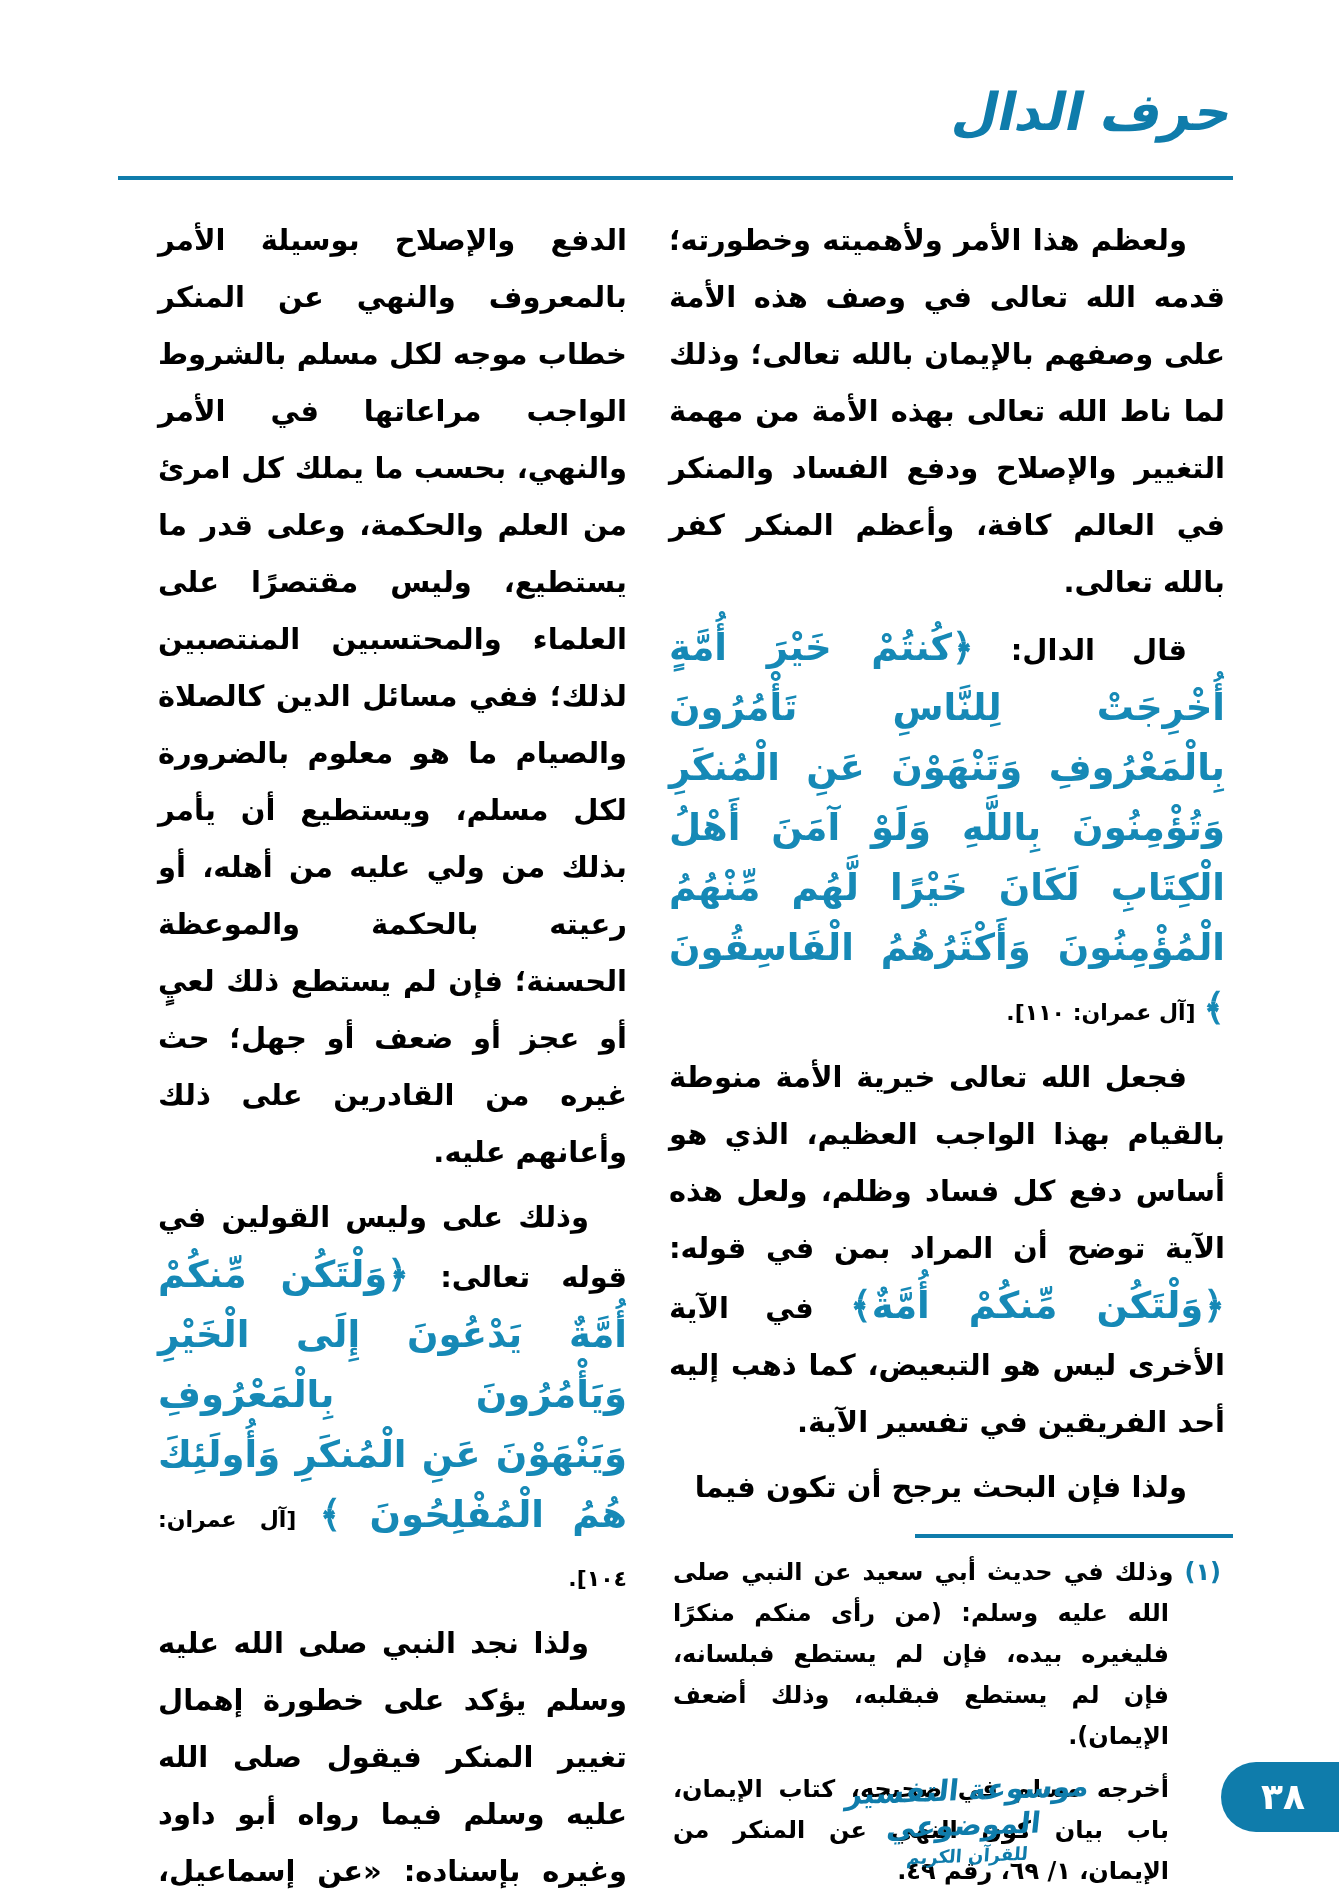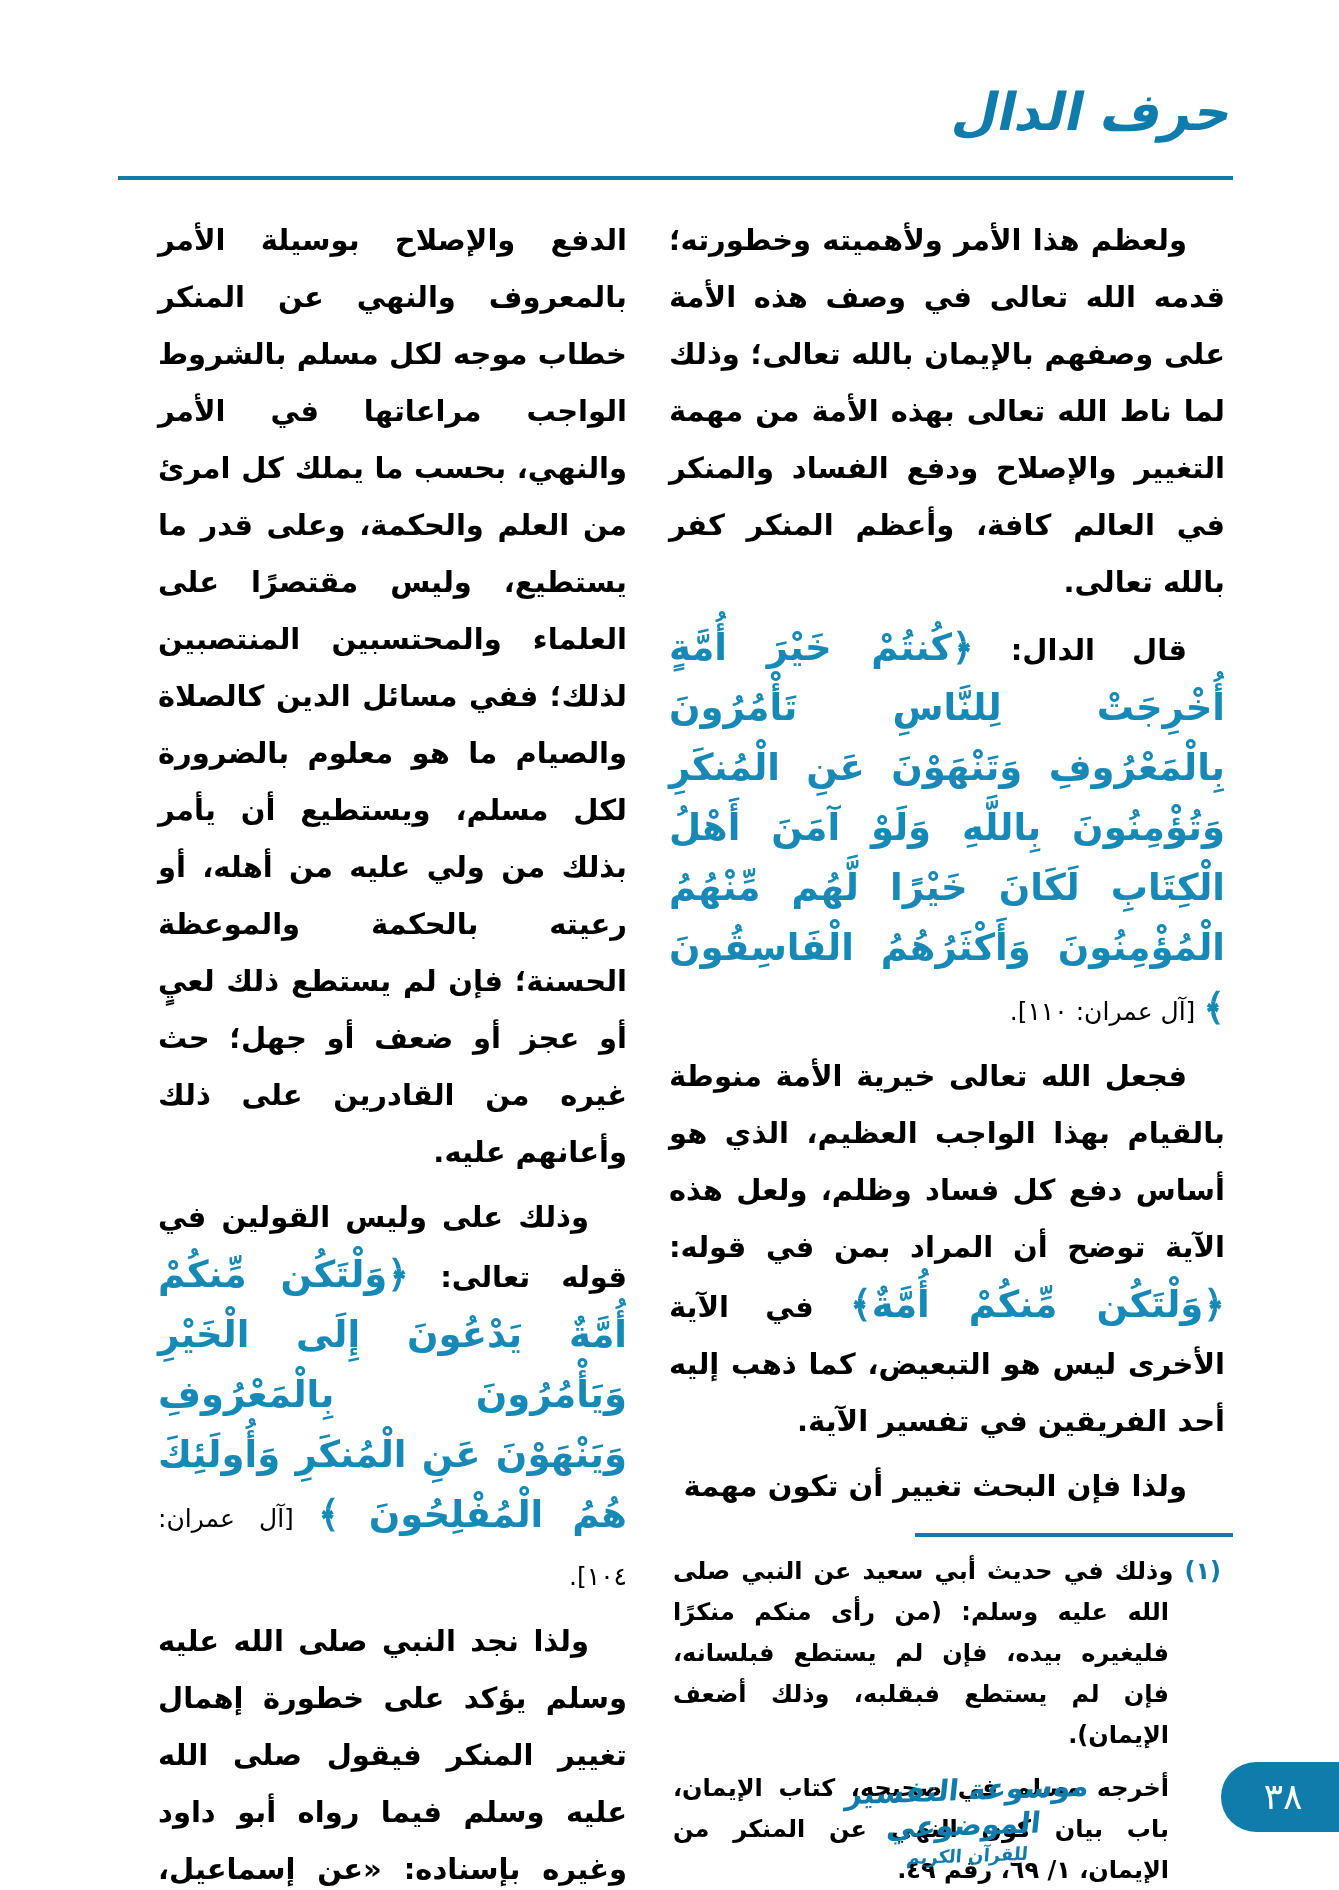--- a/index.html
+++ b/index.html
@@ -37,21 +37,21 @@
   .col-right{width:572px;}
   .col-left{flex:1;}
   .col p{
     margin:8px;
     font-size:29px;line-height:57px;font-weight:bold;
     text-align:justify;text-justify:inter-word;
   }
   .col p.indent{text-indent:38px;}
   .run-n{color:var(--text);}
   .run-q{color:var(--verse);font-weight:bold;font-size:37px;}
-  .run-r{color:var(--text);font-weight:normal;font-size:25px;}
+  .run-r{color:var(--text);font-weight:bold;font-size:22px;}
   .run-fn{color:var(--accent);font-size:19px;vertical-align:super;font-weight:bold;}
   .run-fnm{color:var(--accent);}
   
   .footnote{margin-top:18px;}
   .footnote-rule{
     width:318px;height:4px;background:var(--accent);
     margin-bottom:14px;
   }
   .footnote p{
     margin:12px;
@@ -74,37 +74,37 @@
     font-size:18px;font-weight:bold;margin-top:2px;
     transform:skewX(-6deg);
   }
   .page-tab{
     position:absolute;right:0;top:1762px;width:118px;height:70px;
     background:var(--accent);
     border-radius:36px 0 0 36px;
     display:flex;align-items:center;justify-content:center;
   }
   .page-tab .num{
-    color:#ffffff;font-size:36px;font-weight:normal;line-height:1;
+    color:#ffffff;font-size:36px;font-weight:bold;line-height:1;
     padding-left:6px;
   }
 </style>
 </head>
 <body>
 
 <div class="header-title">حرف الدال</div>
 <div class="header-rule"></div>
 
 <div class="content">
   <div class="col col-right">
     <div>
         <p class="indent"><span class="run-n">ولعظم هذا الأمر ولأهميته وخطورته؛ قدمه الله تعالى في وصف هذه الأمة على وصفهم بالإيمان بالله تعالى؛ وذلك لما ناط الله تعالى بهذه الأمة من مهمة التغيير والإصلاح ودفع الفساد والمنكر في العالم كافة، وأعظم المنكر كفر بالله تعالى.</span></p>
         <p class="indent"><span class="run-n">قال الدال: </span><span class="run-q">﴿كُنتُمْ خَيْرَ أُمَّةٍ أُخْرِجَتْ لِلنَّاسِ تَأْمُرُونَ بِالْمَعْرُوفِ وَتَنْهَوْنَ عَنِ الْمُنكَرِ وَتُؤْمِنُونَ بِاللَّهِ وَلَوْ آمَنَ أَهْلُ الْكِتَابِ لَكَانَ خَيْرًا لَّهُم مِّنْهُمُ الْمُؤْمِنُونَ وَأَكْثَرُهُمُ الْفَاسِقُونَ ﴾</span><span class="run-r"> [آل عمران: ١١٠].</span></p>
         <p class="indent"><span class="run-n">فجعل الله تعالى خيرية الأمة منوطة بالقيام بهذا الواجب العظيم، الذي هو أساس دفع كل فساد وظلم، ولعل هذه الآية توضح أن المراد بمن في قوله: </span><span class="run-q">﴿وَلْتَكُن مِّنكُمْ أُمَّةٌ﴾</span><span class="run-n"> في الآية الأخرى ليس هو التبعيض، كما ذهب إليه أحد الفريقين في تفسير الآية.</span></p>
-        <p class="indent"><span class="run-n">ولذا فإن البحث تغيير أن تكون مهمة</span></p>
+        <p class="indent"><span class="run-n">ولذا فإن البحث يرجح أن تكون فيما</span></p>
       </div>
     <div class="footnote">
       <div class="footnote-rule"></div>
       <div>
           <p class=""><span class="run-fnm">(١) </span><span class="run-n">وذلك في حديث أبي سعيد عن النبي صلى الله عليه وسلم: (من رأى منكم منكرًا فليغيره بيده، فإن لم يستطع فبلسانه، فإن لم يستطع فبقلبه، وذلك أضعف الإيمان).</span></p>
           <p class=""><span class="run-n">أخرجه مسلم في صحيحه، كتاب الإيمان، باب بيان كون النهي عن المنكر من الإيمان، ١/ ٦٩، رقم ٤٩.</span></p>
         </div>
     </div>
   </div>
   <div class="col col-left">

